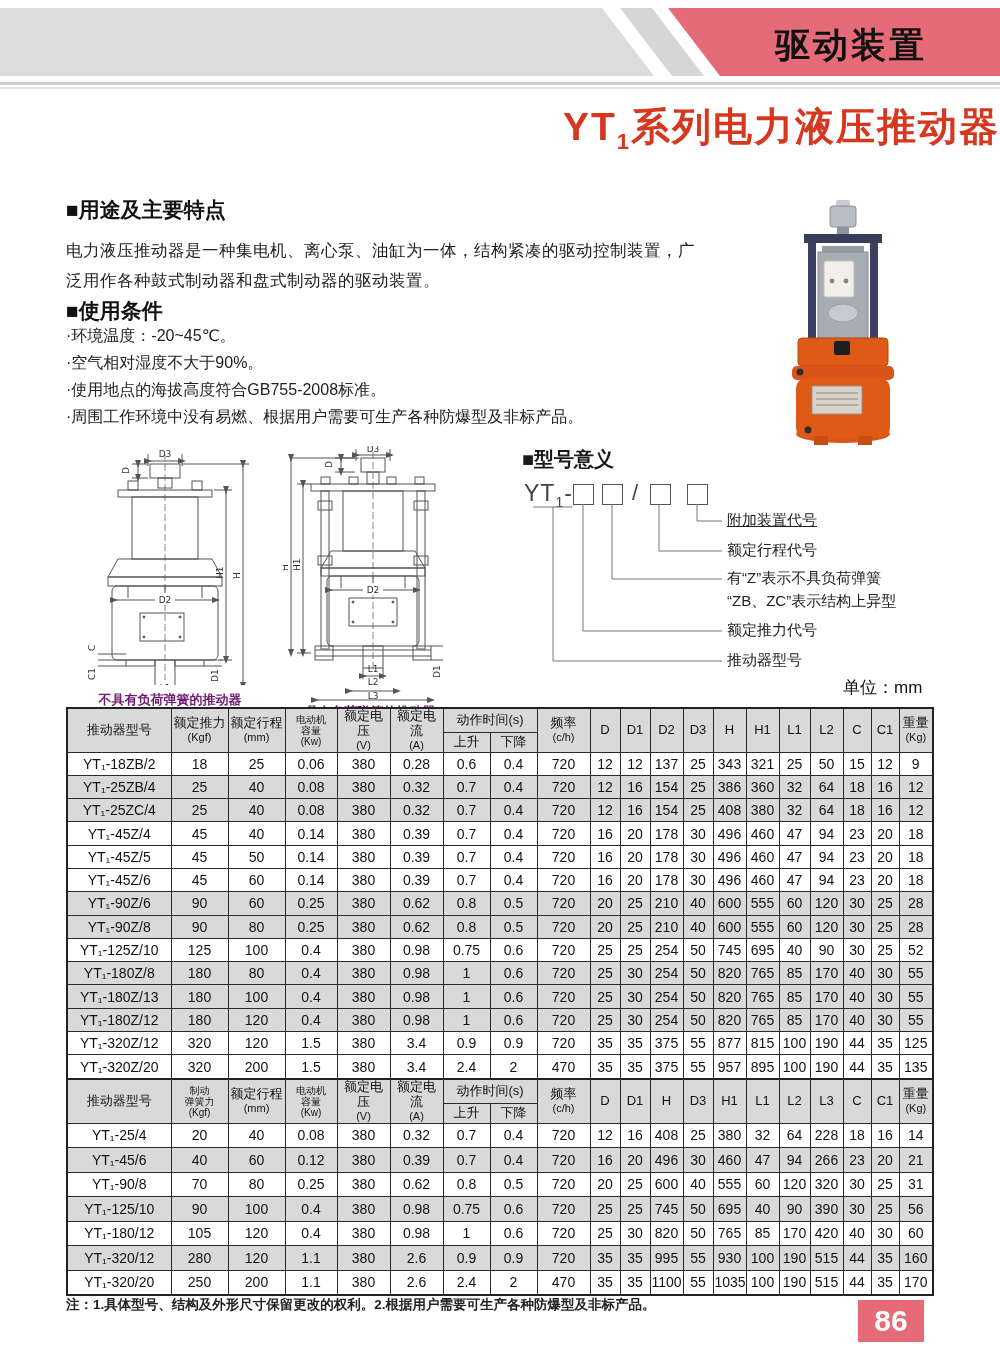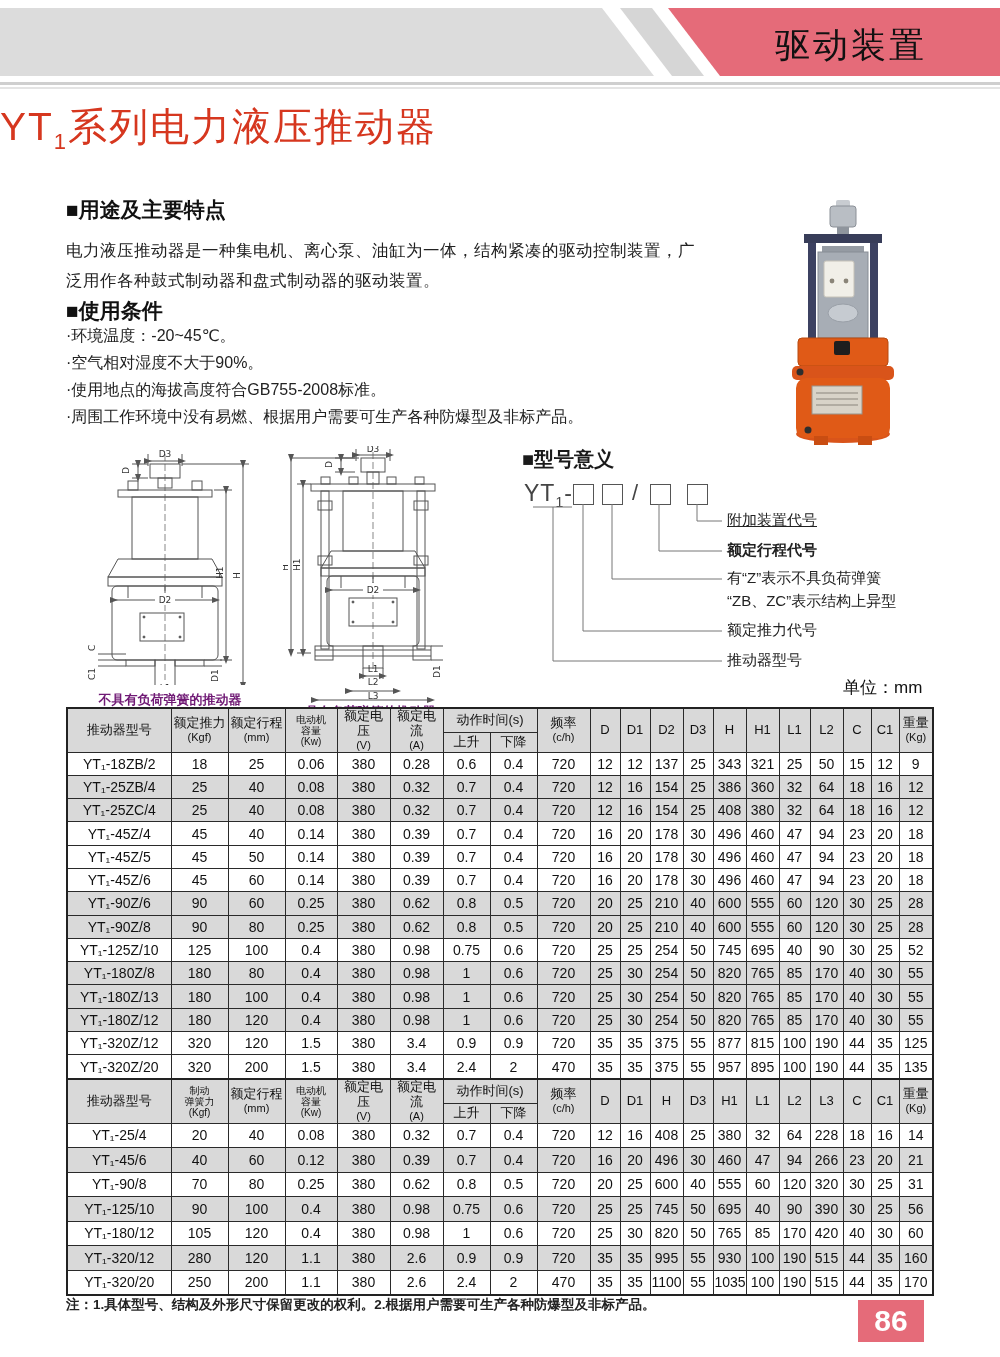--- a/index.html
+++ b/index.html
@@ -2,26 +2,26 @@
 <html><head>
 <meta charset="utf-8">
 <style>
   html,body{margin:0;padding:0;background:#fff;}
   .page{position:relative;width:1000px;height:1357px;background:#fff;overflow:hidden;
         font-family:"Liberation Sans","DejaVu Sans",sans-serif;color:#1a1a1a;}
   .abs{position:absolute;}
   
   .banner-svg{position:absolute;left:0;top:8px;}
   .banner-label{position:absolute;left:718px;top:22px;width:266px;text-align:center;
-                font-size:35px;font-weight:normal;color:#111;letter-spacing:3px;}
+                font-size:35px;font-weight:bold;color:#111;letter-spacing:3px;}
   .rule1{position:absolute;left:0;top:82px;width:1000px;height:3px;background:#cfcfcf;}
   .rule2{position:absolute;left:0;top:87px;width:1000px;height:2px;background:#e4e4e4;}
   
-  .title{position:absolute;left:0;top:100px;width:1000px;text-align:left;
-         font-size:39px;font-weight:normal;color:#d6371f;letter-spacing:2px;}
+  .title{position:absolute;left:0;top:100px;width:1000px;text-align:right;
+         font-size:39px;font-weight:bold;color:#d6371f;letter-spacing:2px;}
   .title sub{font-size:22px;}
   
   .h2{position:absolute;left:66px;font-size:21px;font-weight:bold;color:#111;}
   .body-text{position:absolute;left:66px;font-size:16.5px;color:#222;letter-spacing:.5px;}
   .bullet{position:absolute;left:66px;font-size:16px;color:#222;}
   
   .mm{position:absolute;left:520px;top:446px;width:470px;height:250px;}
   .mm .mm-head{position:absolute;left:2px;top:0;font-size:20px;font-weight:bold;}
   .mm .code-text{position:absolute;left:4px;top:34px;font-size:23px;color:#444;letter-spacing:1px;}
   .mm .code-text sub{font-size:14px;}
@@ -249,21 +249,21 @@
     <span class="code-box" style="left:130px;"></span>
     <span class="code-box" style="left:167px;"></span>
     <svg class="abs" style="left:0;top:0;" width="470" height="250" viewBox="0 0 470 250" fill="none" stroke="#777" stroke-width="1">
       <path d="M13,61 H52 M33,61 V215 H202"></path>
       <path d="M63,58 V185 H202"></path>
       <path d="M92,58 V133 H202"></path>
       <path d="M139,58 V105 H202"></path>
       <path d="M177,58 V75 H202"></path>
     </svg>
     <div class="mm-label" style="top:65px;text-decoration:underline;">附加装置代号</div>
-    <div class="mm-label" style="top:95px;font-weight:bold;">额定行程代号</div>
+    <div class="mm-label" style="top:95px;">额定行程代号</div>
     <div class="mm-label" style="top:123px;">有“Z”表示不具负荷弹簧</div>
     <div class="mm-label" style="top:146px;">“ZB、ZC”表示结构上异型</div>
     <div class="mm-label" style="top:175px;">额定推力代号</div>
     <div class="mm-label" style="top:205px;">推动器型号</div>
   </div>
 
   <div class="unit-note">单位：mm</div>
 
   <table id="t1" class="params" style="top:707px;width:856px;">
       <colgroup>

